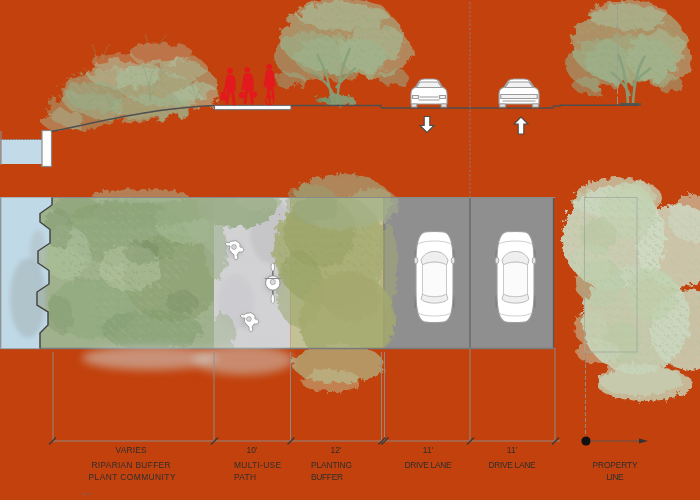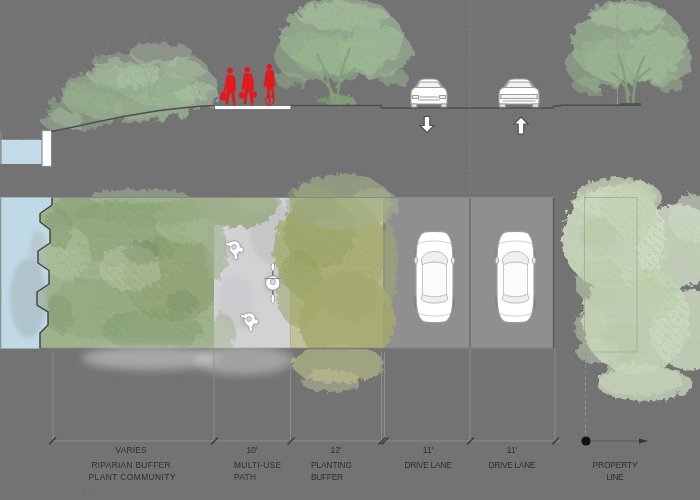--- a/index.html
+++ b/index.html
@@ -1,16 +1,16 @@
 <!DOCTYPE html>
 <html><head>
 <meta charset="utf-8">
 <style>
   html,body{margin:0;padding:0;background:#ffffff;}
-  #wrap{width:700px;height:500px;position:relative;overflow:hidden;background:#737373;
+  #wrap{width:700px;height:500px;position:relative;overflow:hidden;background:#c2410c;
         font-family:"Liberation Sans", sans-serif;}
   svg{display:block;}
   text{font-family:"Liberation Sans", sans-serif;fill:#2e2e2e;}
 </style>
 </head>
 <body>
 <div id="wrap">
 <svg width="700" height="500" viewBox="0 0 700 500">
 <defs>
   <filter id="rough" x="-20%" y="-20%" width="140%" height="140%">

